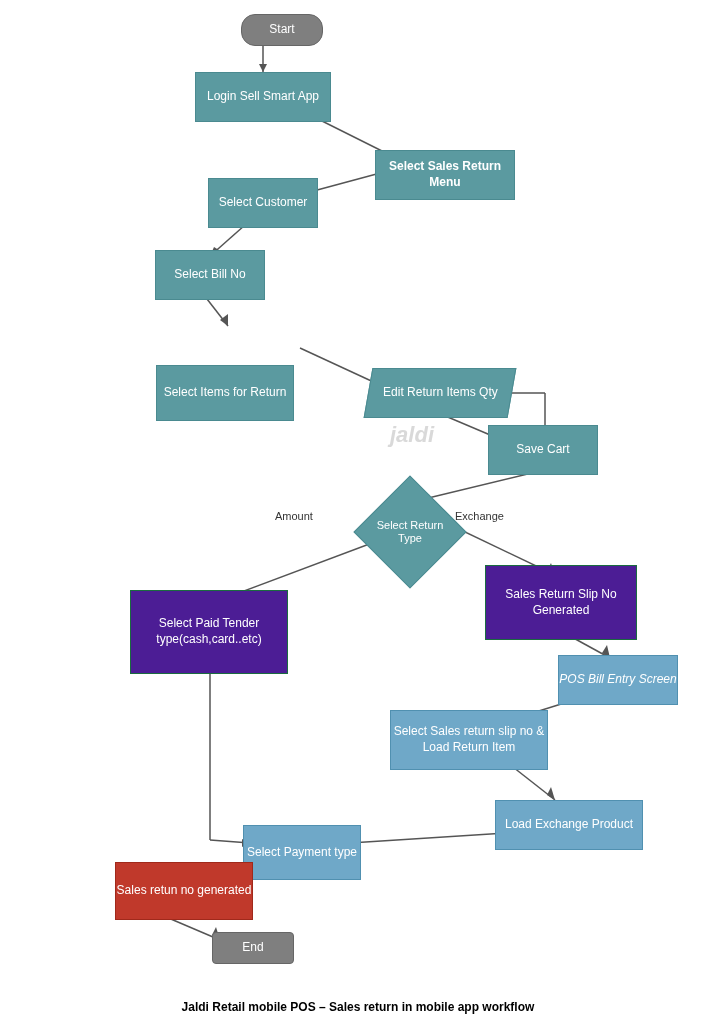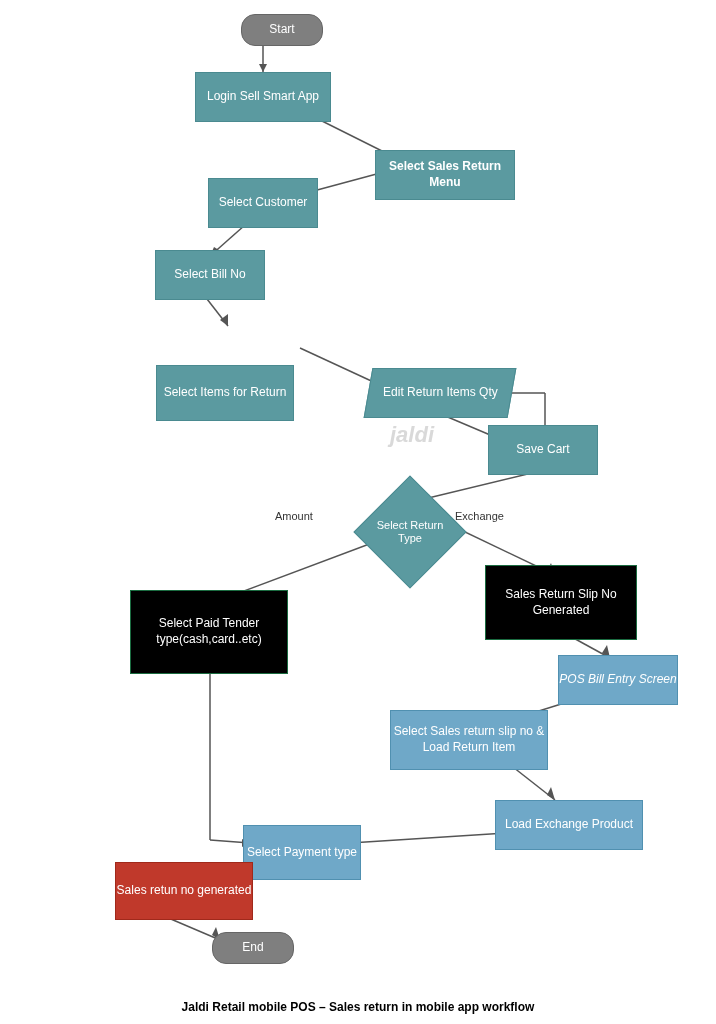--- a/index.html
+++ b/index.html
@@ -38,21 +38,21 @@
       background: #5b9aa0;
       color: #fff;
       border: 1px solid #4a8a90;
     }
     .rect-blue {
       background: #6fa8c8;
       color: #fff;
       border: 1px solid #5090b0;
     }
     .rect-green {
-      background: #000000;
+      background: #4c1d95;
       color: #fff;
       border: 1px solid #1a6b40;
     }
     .rect-red {
       background: #c0392b;
       color: #fff;
       border: 1px solid #a0291b;
       margin-left: 47px;
     }
     .diamond {
@@ -240,21 +240,21 @@
   </div>
 
   <div class="node rect-blue" style="left:243px;top:825px;width:118px;height:55px;">
     <span>Select Payment type</span>
   </div>
 
   <div class="node rect-red" style="left:68px;top:862px;width:138px;height:58px;">
     <span>Sales retun no generated</span>
   </div>
 
-  <div class="node rect-gray" style="left:193px;top:932px;width:82px;height:32px;border-radius:14px;">
+  <div class="node rect-gray" style="left:193px;top:932px;width:82px;height:32px;border-radius:4px;">
     <span>End</span>
   </div>
 
 </div>
 
 <div class="footer">
   <span>Jaldi Retail mobile POS – Sales return in mobile app workflow</span>
 </div>
 
 </body></html>

